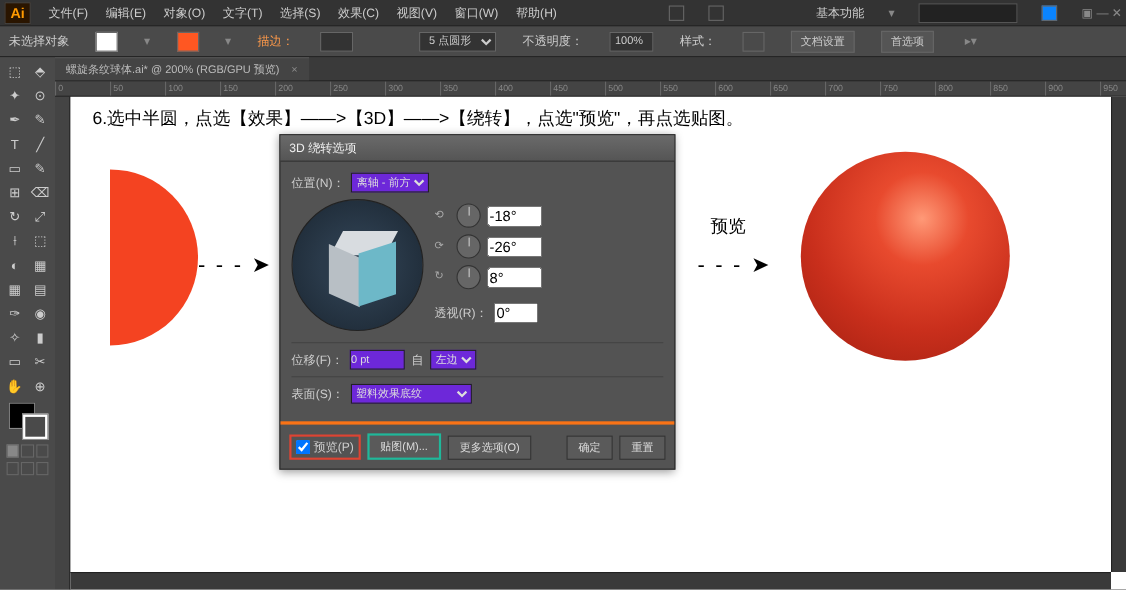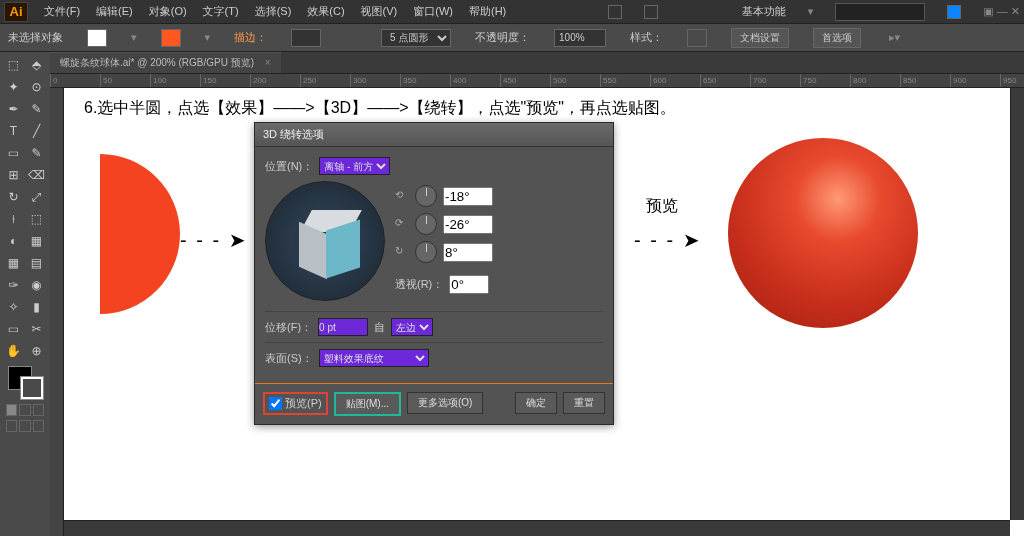--- a/index.html
+++ b/index.html
@@ -55,21 +55,21 @@
 .angle-controls{flex:1;display:flex;flex-direction:column;gap:6px;padding-top:4px}
 .angle-row{display:flex;align-items:center;gap:6px}
 .dial{width:22px;height:22px;border-radius:50%;background:#666;border:1px solid #333;position:relative}
 .dial::after{content:"";position:absolute;left:50%;top:2px;width:1px;height:8px;background:#ccc}
 .angle-row input{width:50px}
 .axis-icon{width:14px;height:14px;display:inline-block;color:#aaa;font-size:10px}
 .section-label{color:#ccc;margin:8px 0 6px;font-size:11px}
 .divider{border-top:1px solid #444;margin:6px 0}
 .cap-icons{display:flex;gap:4px}
 .cap-icon{width:18px;height:18px;border:1px solid #333;border-radius:50%;background:#444}
-.dlg-foot{display:flex;align-items:flex-start;gap:6px;padding:8px;border-top:1px solid #f97316;flex-wrap:wrap}
+.dlg-foot{display:flex;align-items:flex-end;gap:6px;padding:8px;border-top:3px solid #f97316;flex-wrap:wrap}
 .dlg-foot .chk{display:flex;align-items:center;gap:3px;border:2px solid #d43;padding:2px 4px}
 .dlg-foot .btn{background:#5a5a5a;border:1px solid #333;padding:3px 10px;color:#ddd;font-size:10px;cursor:pointer}
 .dlg-foot .btn.map{border:2px solid #1fb89a}
 .dlg-foot .spacer{flex:1}
 .v-scroll{position:absolute;right:0;top:88px;bottom:16px;width:14px;background:#3a3a3a;border-left:1px solid #222}
 .h-scroll{position:absolute;left:64px;right:14px;bottom:0;height:16px;background:#3a3a3a;border-top:1px solid #222}
 </style>
 </head>
 <body>
 
@@ -100,21 +100,21 @@
   <span class="label">未选择对象</span>
   <span class="swatch white"></span>
   <span style="color:#888">▾</span>
   <span class="swatch orange"></span>
   <span style="color:#888">▾</span>
   <span class="label" style="color:#ff9a4a">描边：</span>
   <input style="width: 30px;">
   <span style="width:12px"></span>
   <select style="width:70px"><option>5 点圆形</option></select>
   <span class="label">不透明度：</span>
-  <input style="width: 52px;" value="100%">
+  <input style="width: 40px;" value="100%">
   <span class="label">样式：</span>
   <span class="swatch"></span>
   <span class="btn">文档设置</span>
   <span class="btn">首选项</span>
   <span style="color:#888;margin-left:4px">▸▾</span>
 </div>
 
 <div class="tabbar">
   <div class="tab">
     <span>螺旋条纹球体.ai* @ 200% (RGB/GPU 预览)</span>

